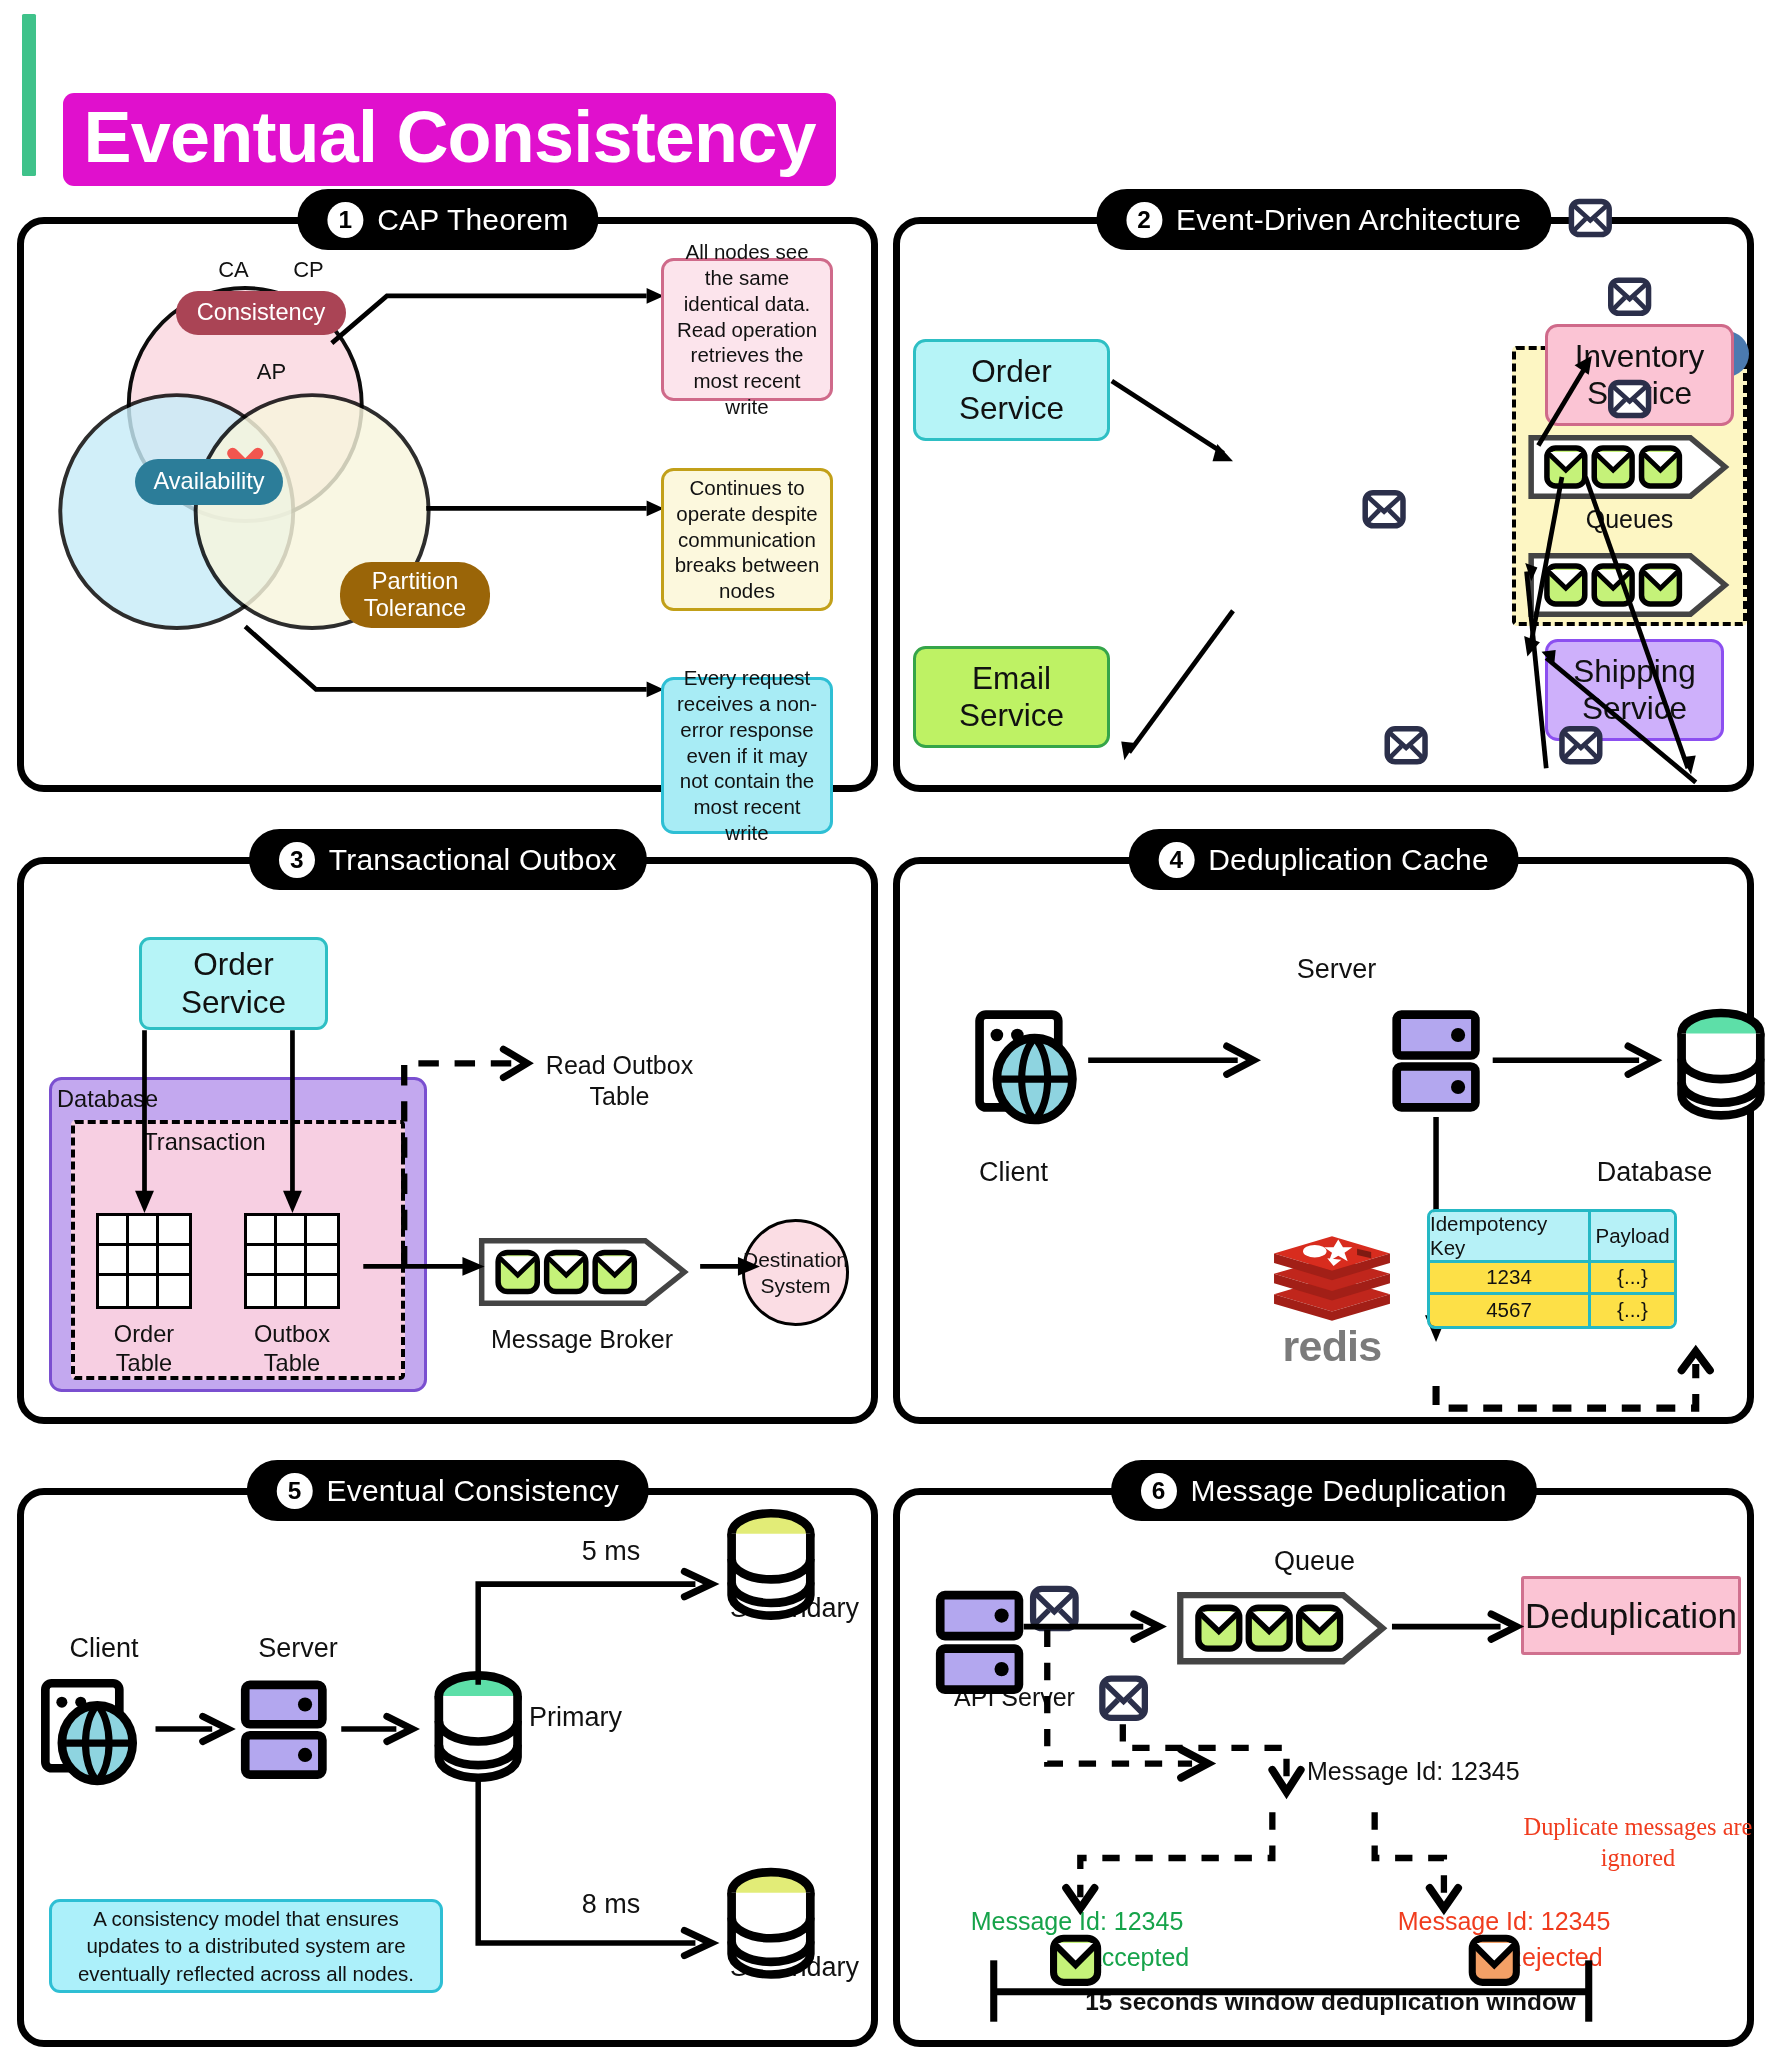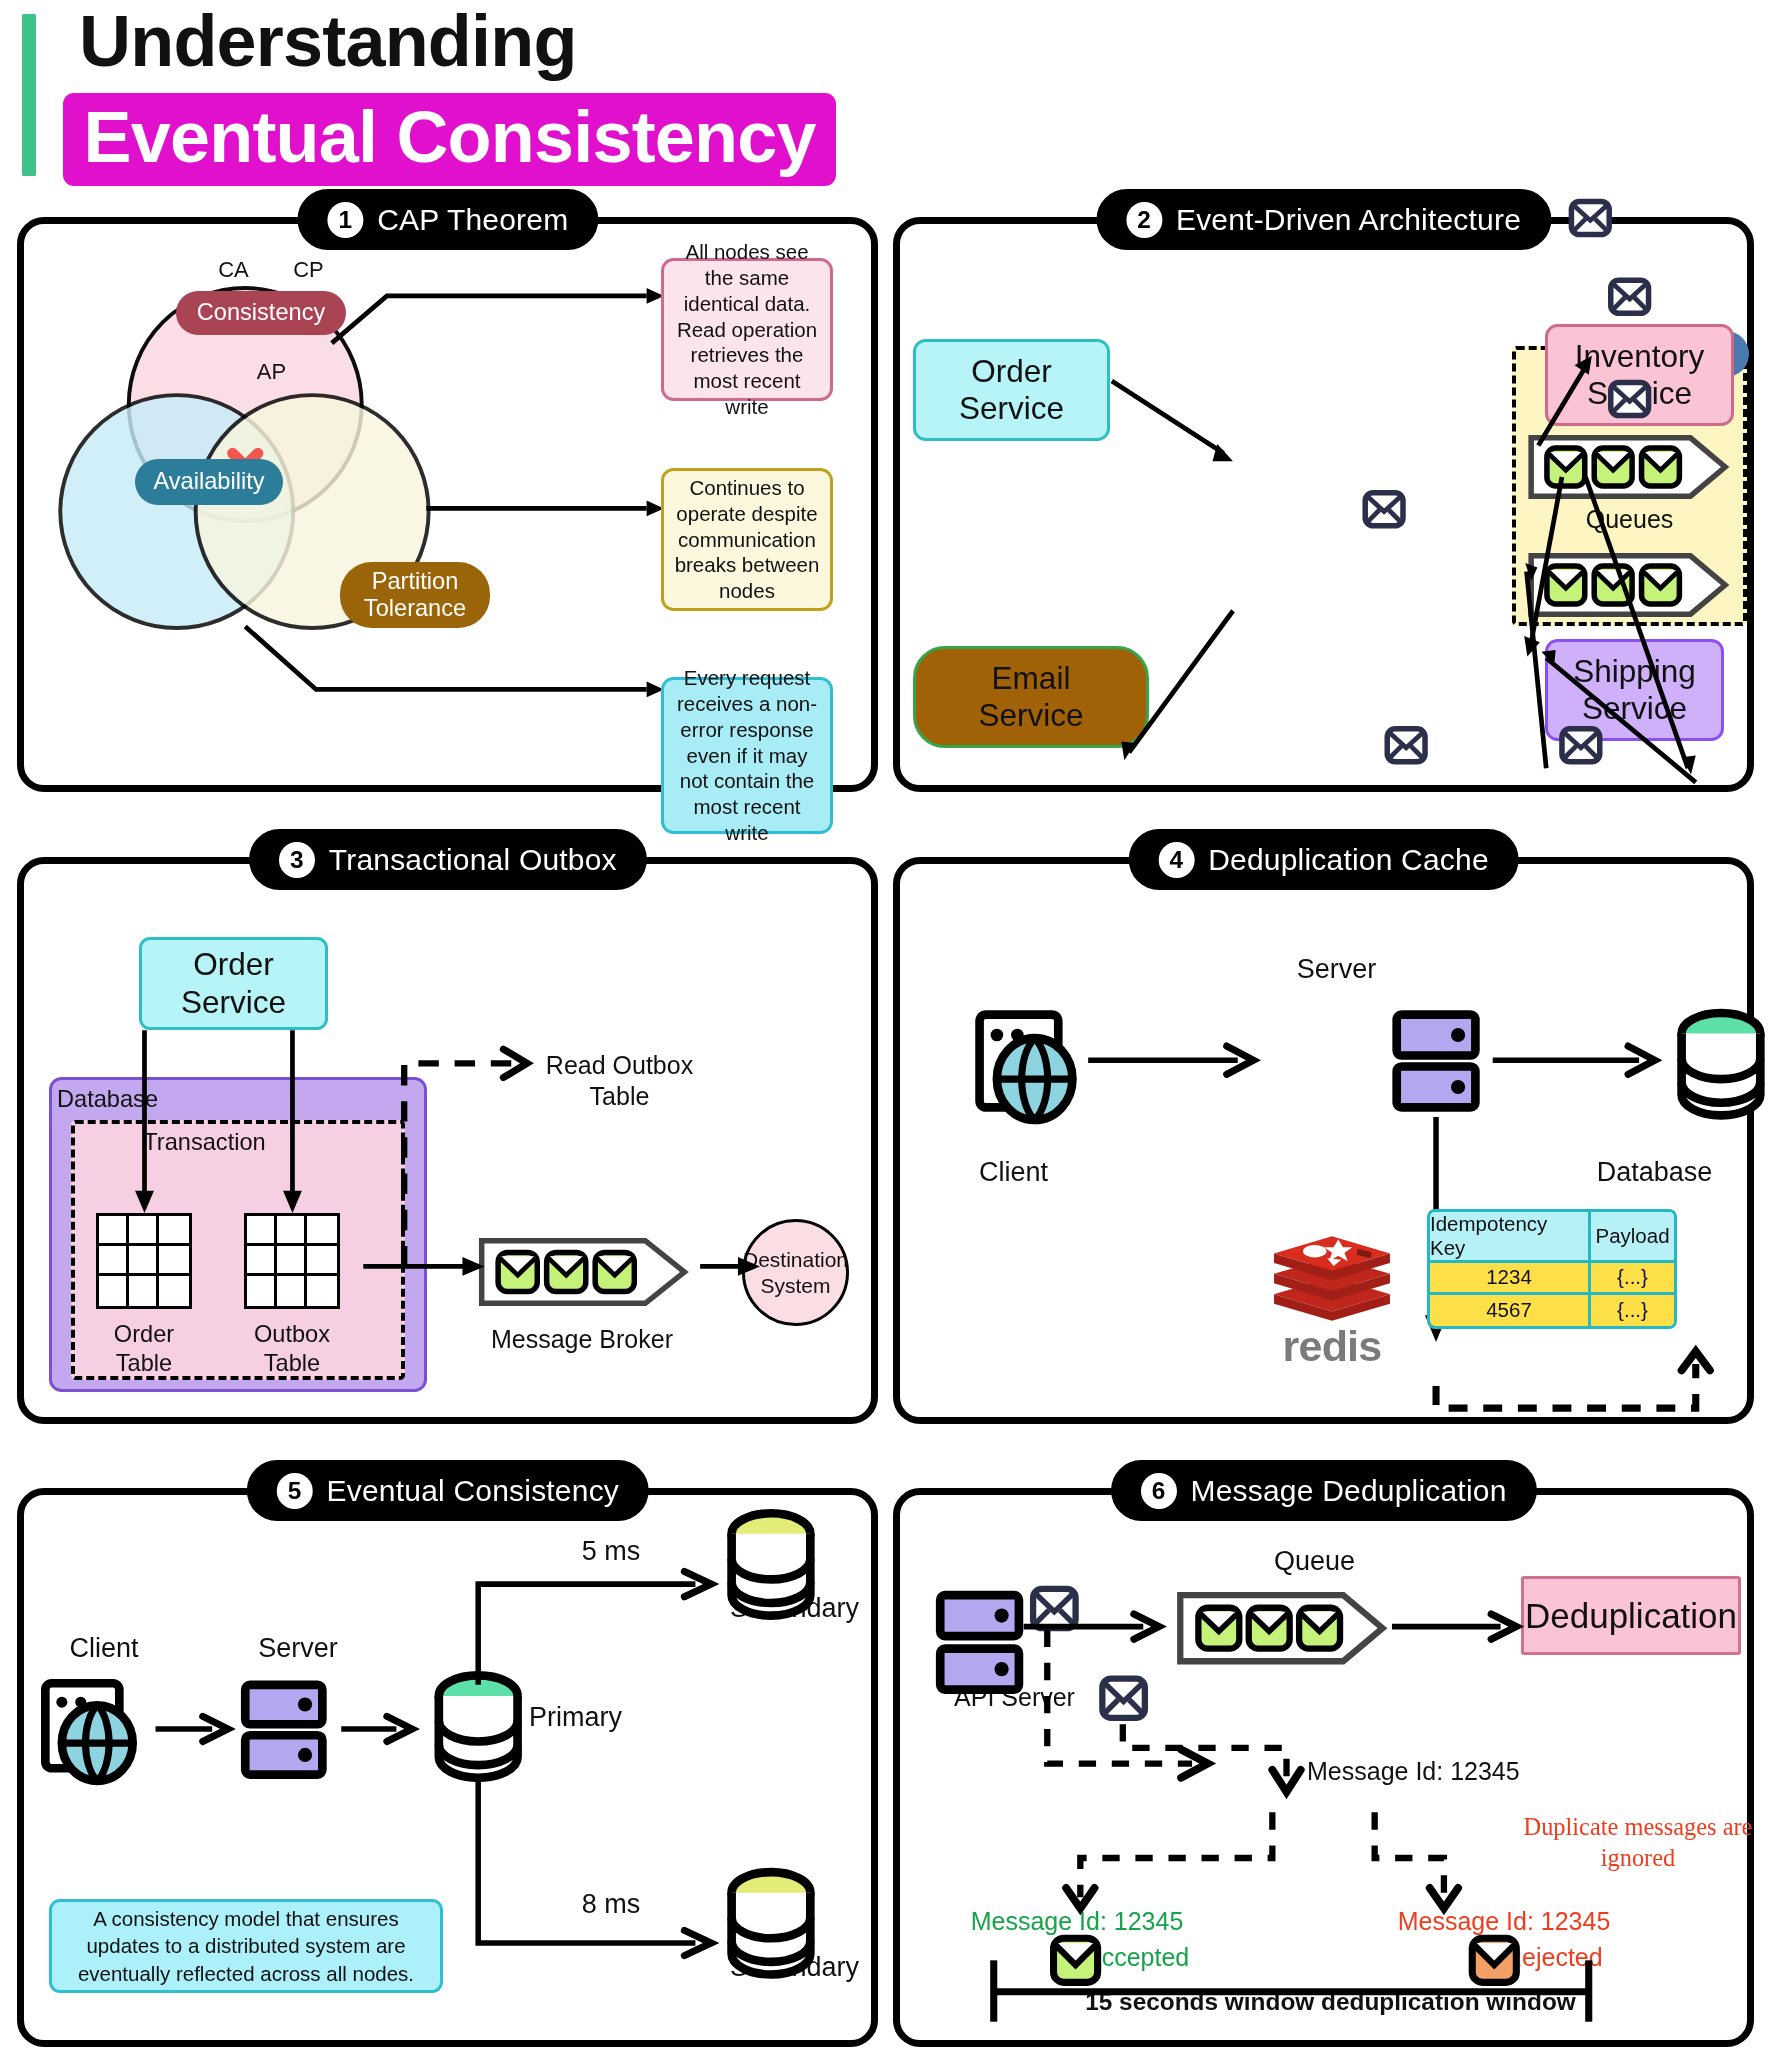--- a/index.html
+++ b/index.html
@@ -148,21 +148,20 @@
     background:#fbc4d4; border:3.9px solid #d0718f; border-radius:3px;
     display:flex; align-items:center; justify-content:center;
     font-size:35px; color:#111;
   }
 </style>
 </head>
 <body>
 
 <div id="header">
   <div id="accent-bar"></div>
-  <div id="title-line1">Understanding</div>
   <div id="title-line2-wrap">
     <div id="title-line2">Eventual Consistency</div>
   </div>
 </div>
 
 <div class="panel" id="panel1">
   <div class="panel-tab">
     <div class="tab-num">1</div>
     <div class="tab-label">CAP Theorem</div>
   </div>
@@ -254,21 +253,21 @@
     <path d="M84 24 L108 47 L132 24" fill="#fff" stroke="#000" stroke-width="6"></path>
     <rect x="144" y="19" width="48" height="48" rx="11" fill="#c5f279" stroke="#000" stroke-width="7"></rect>
     <path d="M144 24 L168 47 L192 24" fill="#fff" stroke="#000" stroke-width="6"></path>
   </g>
 </svg>
 
 <div class="svc" style="left:913px; top:339px; width:197px; height:102px; background:#b6f4f7; border-color:#2ebfc4; white-space:pre-line;">Order
 Service</div>
 <div class="svc" style="left:1545px; top:324px; width:189px; height:102px; background:#fbc4d4; border-color:#cf6a8a; white-space:pre-line;">Inventory
 Service</div>
-<div class="svc" style="left:913px; top:646px; width:236px; height:102px; background:#a16207; border-color:#35a549; white-space:pre-line;border-radius:32px;">Email
+<div class="svc" style="left:913px; top:646px; width:197px; height:102px; background:#bef264; border-color:#35a549; white-space:pre-line;">Email
 Service</div>
 <div class="svc" style="left:1545px; top:639px; width:179px; height:102px; background:#ceb0fb; border-color:#8c4ff0; white-space:pre-line;">Shipping
 Service</div>
 
 <svg class="stage" style="position:absolute;left:893px;top:217px;width:861px;height:575px;" viewBox="0 0 1094 730">
   <g stroke="#000" stroke-width="6" fill="none">
     <path d="M278 208 L420 300"></path>
       <polygon points="412,288 432,310 406,310" fill="#000" stroke="none"></polygon>
     <path d="M820 290 L880 190"></path>
       <polygon points="884,200 888,176 866,188" fill="#000" stroke="none"></polygon>

